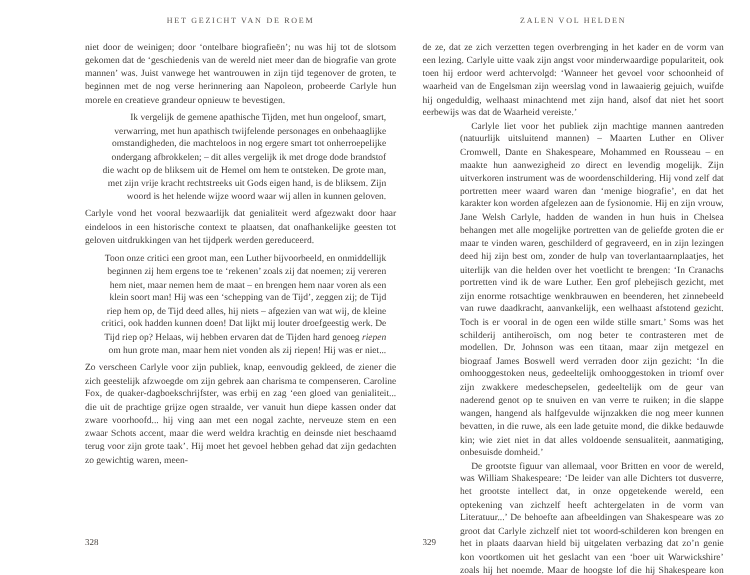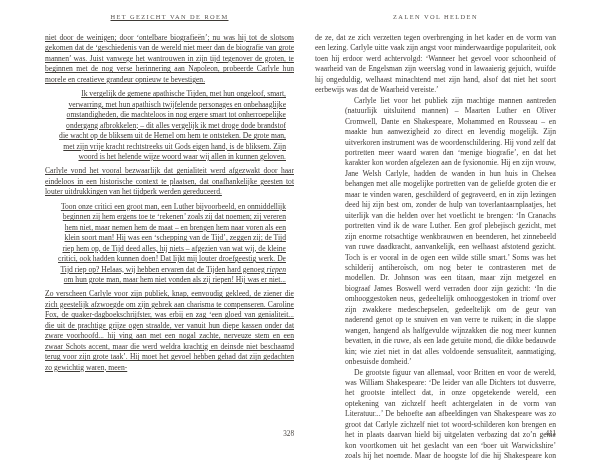--- a/index.html
+++ b/index.html
@@ -5,21 +5,21 @@
   html, body { margin: 0; padding: 0; }
   body {
     width: 600px; height: 460px;
     background: #ffffff;
     overflow: hidden;
     font-family: "Liberation Serif", "DejaVu Serif", serif;
     color: #3e3a36;
   }
   .spread { display: flex; width: 600px; height: 460px; }
   .page { position: relative; height: 460px; }
-  .page.left  { margin-left: 45px; width: 249px; text-decoration: underline; }
+  .page.left  { margin-left: 68px; width: 249px; }
   .page.right { margin-left: 21px; width: 241px; }
   .running-header {
     margin-top: 13px;
     height: 9px;
     text-align: center;
     font-size: 6.4px;
     letter-spacing: 1.4px;
     color: #56524e;
     font-variant: small-caps;
   }
@@ -32,45 +32,45 @@
   }
   .text-block p { margin: 0; }
   .text-block p.quote {
     margin: 4px 8px 4px 13px;
     text-align: right;
   }
   .text-block p.body-indent { text-indent: 9px; margin-left: 30px; }
   .page-number {
     position: absolute;
     top: 430px; left: 0; right: 0;
-    text-align: right;
+    text-align: left;
     font-size: 7.2px;
     color: #4a4642;
   }
 </style>
 </head>
 <body>
 
 <div class="spread">
 
   <div class="page left">
     <div class="running-header">HET GEZICHT VAN DE ROEM</div>
     <div class="text-block">
         <p class="body">niet door de weinigen; door ‘ontelbare biografieën’; nu was hij tot de slotsom gekomen dat de ‘geschiedenis van de wereld niet meer dan de biografie van grote mannen’ was. Juist vanwege het wantrouwen in zijn tijd tegenover de groten, te beginnen met de nog verse herinnering aan Napoleon, probeerde Carlyle hun morele en creatieve grandeur opnieuw te bevestigen.</p>
         <p class="quote">Ik vergelijk de gemene apathische Tijden, met hun ongeloof, smart, verwarring, met hun apathisch twijfelende personages en onbehaaglijke omstandigheden, die machteloos in nog ergere smart tot onherroepelijke ondergang afbrokkelen; – dit alles vergelijk ik met droge dode brandstof die wacht op de bliksem uit de Hemel om hem te ontsteken. De grote man, met zijn vrije kracht rechtstreeks uit Gods eigen hand, is de bliksem. Zijn woord is het helende wijze woord waar wij allen in kunnen geloven.</p>
-        <p class="body">Carlyle vond het vooral bezwaarlijk dat genialiteit werd afgezwakt door haar eindeloos in een historische context te plaatsen, dat onafhankelijke geesten tot louter uitdrukkingen van het tijdperk werden gereduceerd.</p>
+        <p class="body">Carlyle vond het vooral bezwaarlijk dat genialiteit werd afgezwakt door haar eindeloos in een historische context te plaatsen, dat onafhankelijke geesten tot geloven uitdrukkingen van het tijdperk werden gereduceerd.</p>
         <p class="quote">Toon onze critici een groot man, een Luther bijvoorbeeld, en onmiddellijk beginnen zij hem ergens toe te ‘rekenen’ zoals zij dat noemen; zij vereren hem niet, maar nemen hem de maat – en brengen hem naar voren als een klein soort man! Hij was een ‘schepping van de Tijd’, zeggen zij; de Tijd riep hem op, de Tijd deed alles, hij niets – afgezien van wat wij, de kleine critici, ook hadden kunnen doen! Dat lijkt mij louter droefgeestig werk. De Tijd riep op? Helaas, wij hebben ervaren dat de Tijden hard genoeg <i>riepen</i> om hun grote man, maar hem niet vonden als zij riepen! Hij was er niet...</p>
         <p class="body">Zo verscheen Carlyle voor zijn publiek, knap, eenvoudig gekleed, de ziener die zich geestelijk afzwoegde om zijn gebrek aan charisma te compenseren. Caroline Fox, de quaker-dagboekschrijfster, was erbij en zag ‘een gloed van genialiteit... die uit de prachtige grijze ogen straalde, ver vanuit hun diepe kassen onder dat zware voorhoofd... hij ving aan met een nogal zachte, nerveuze stem en een zwaar Schots accent, maar die werd weldra krachtig en deinsde niet beschaamd terug voor zijn grote taak’. Hij moet het gevoel hebben gehad dat zijn gedachten zo gewichtig waren, meen-</p>
       </div>
     <div class="page-number">328</div>
   </div>
 
   <div class="page right">
     <div class="running-header">ZALEN VOL HELDEN</div>
     <div class="text-block">
         <p class="body">de ze, dat ze zich verzetten tegen overbrenging in het kader en de vorm van een lezing. Carlyle uitte vaak zijn angst voor minderwaardige populariteit, ook toen hij erdoor werd achtervolgd: ‘Wanneer het gevoel voor schoonheid of waarheid van de Engelsman zijn weerslag vond in lawaaierig gejuich, wuifde hij ongeduldig, welhaast minachtend met zijn hand, alsof dat niet het soort eerbewijs was dat de Waarheid vereiste.’</p>
         <p class="body-indent">Carlyle liet voor het publiek zijn machtige mannen aantreden (natuurlijk uitsluitend mannen) – Maarten Luther en Oliver Cromwell, Dante en Shakespeare, Mohammed en Rousseau – en maakte hun aanwezigheid zo direct en levendig mogelijk. Zijn uitverkoren instrument was de woordenschildering. Hij vond zelf dat portretten meer waard waren dan ‘menige biografie’, en dat het karakter kon worden afgelezen aan de fysionomie. Hij en zijn vrouw, Jane Welsh Carlyle, hadden de wanden in hun huis in Chelsea behangen met alle mogelijke portretten van de geliefde groten die er maar te vinden waren, geschilderd of gegraveerd, en in zijn lezingen deed hij zijn best om, zonder de hulp van toverlantaarnplaatjes, het uiterlijk van die helden over het voetlicht te brengen: ‘In Cranachs portretten vind ik de ware Luther. Een grof plebejisch gezicht, met zijn enorme rotsachtige wenkbrauwen en beenderen, het zinnebeeld van ruwe daadkracht, aanvankelijk, een welhaast afstotend gezicht. Toch is er vooral in de ogen een wilde stille smart.’ Soms was het schilderij antiheroïsch, om nog beter te contrasteren met de modellen. Dr. Johnson was een titaan, maar zijn metgezel en biograaf James Boswell werd verraden door zijn gezicht: ‘In die omhooggestoken neus, gedeeltelijk omhooggestoken in triomf over zijn zwakkere medeschepselen, gedeeltelijk om de geur van naderend genot op te snuiven en van verre te ruiken; in die slappe wangen, hangend als halfgevulde wijnzakken die nog meer kunnen bevatten, in die ruwe, als een lade getuite mond, die dikke bedauwde kin; wie ziet niet in dat alles voldoende sensualiteit, aanmatiging, onbesuisde domheid.’</p>
         <p class="body-indent">De grootste figuur van allemaal, voor Britten en voor de wereld, was William Shakespeare: ‘De leider van alle Dichters tot dusverre, het grootste intellect dat, in onze opgetekende wereld, een optekening van zichzelf heeft achtergelaten in de vorm van Literatuur...’ De behoefte aan afbeeldingen van Shakespeare was zo groot dat Carlyle zichzelf niet tot woord-schilderen kon brengen en het in plaats daarvan hield bij uitgelaten verbazing dat zo’n genie kon voortkomen uit het geslacht van een ‘boer uit Warwickshire’ zoals hij het noemde. Maar de hoogste lof die hij Shakespeare kon toezwaaien was dat hij een ‘kalm <i>waarnemend</i> oog</p>
       </div>
-    <div class="page-number">411</div>
+    <div class="page-number">329</div>
   </div>
 
 </div>
 
 </body></html>

